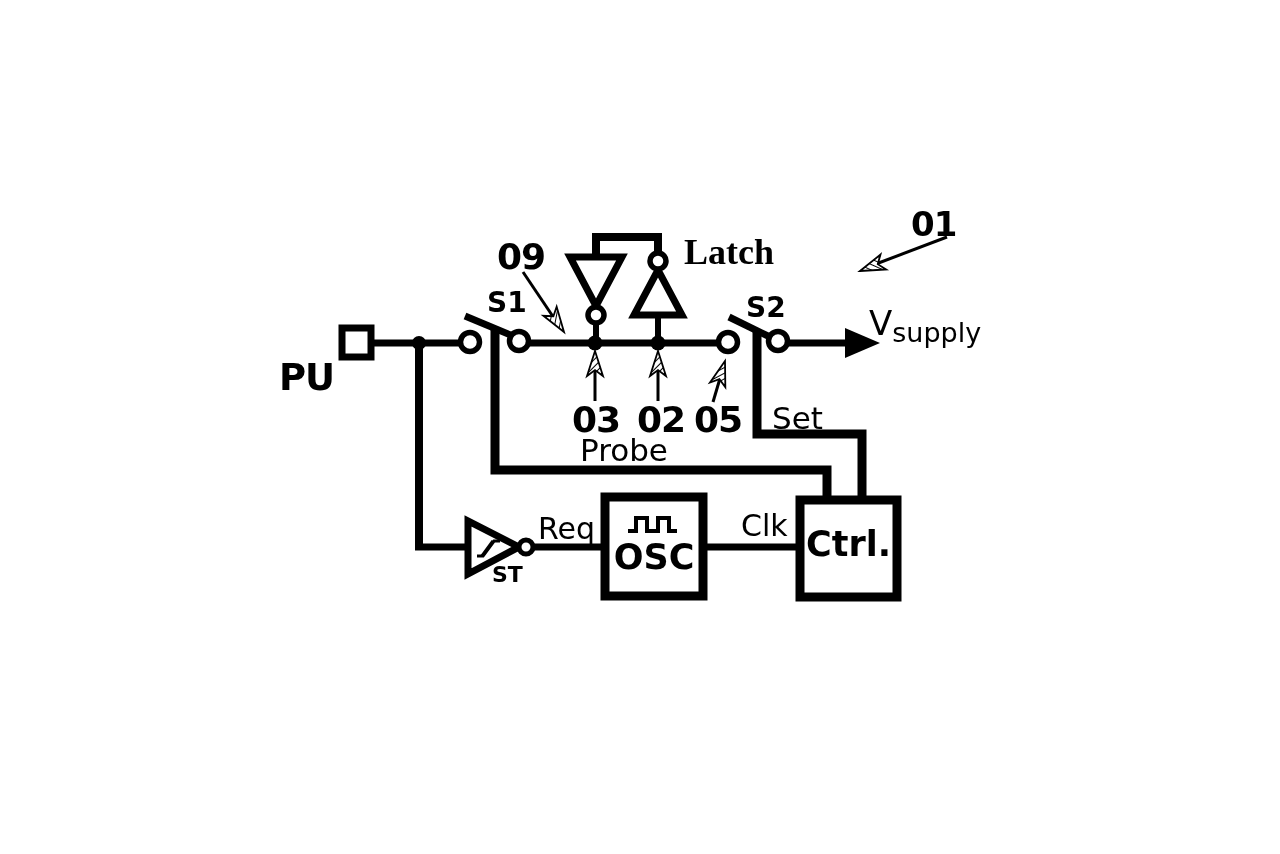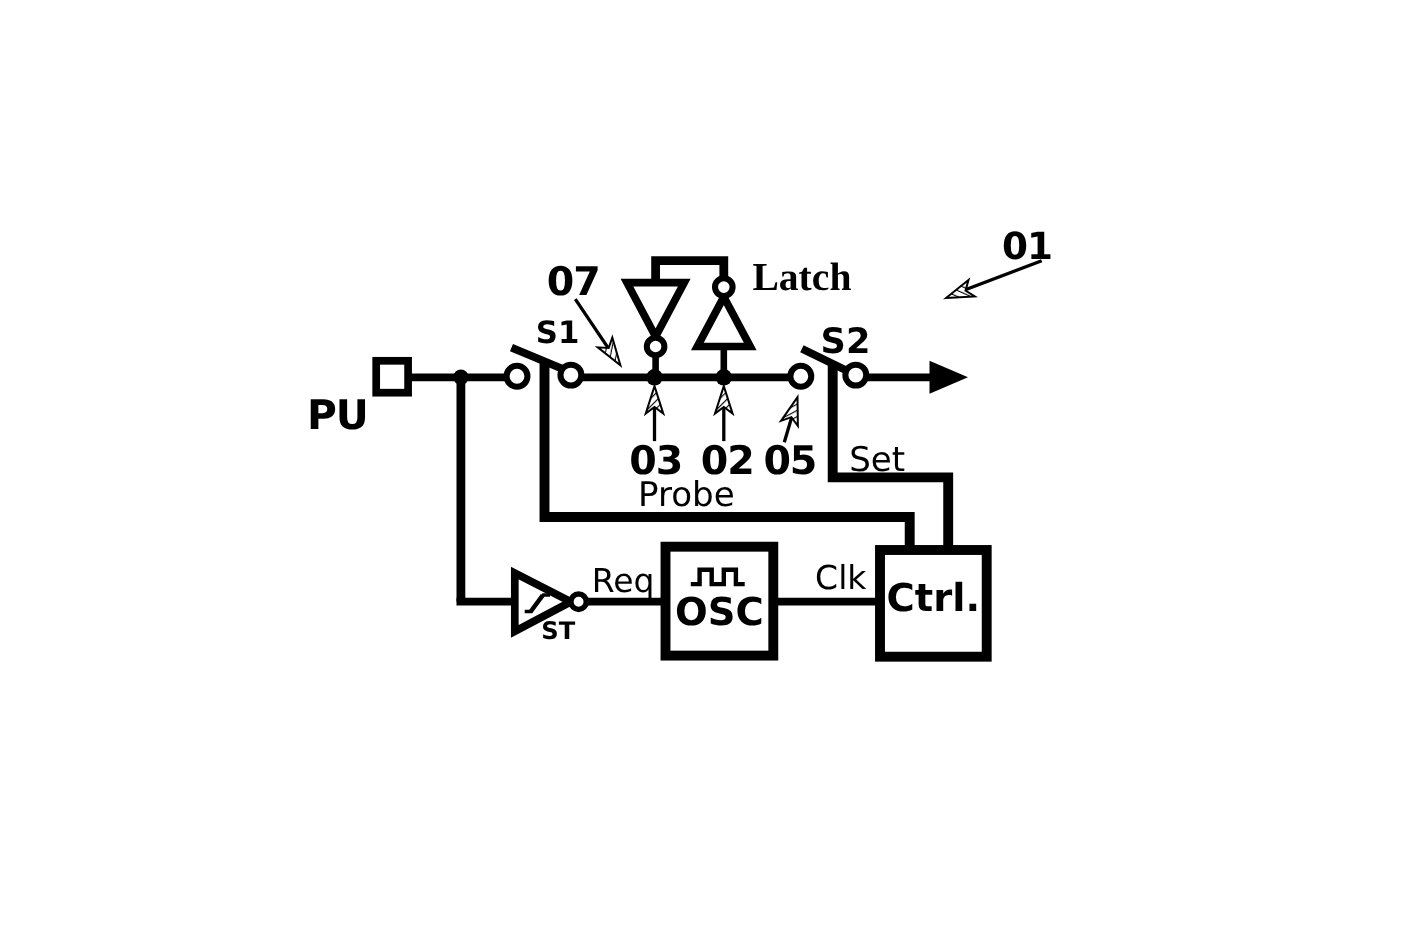--- a/index.html
+++ b/index.html
@@ -105,30 +105,33 @@
       <use href="#refhead" transform="translate(658,351)"></use>
     </g>
     <g>
       <line x1="713" y1="402" x2="721" y2="375" stroke="#000" stroke-width="3"></line>
       <use href="#refhead" transform="translate(725,361) rotate(17)"></use>
     </g>
   </svg>
 
   <div class="lbl bold" style="left:279px;top:327px;font-size:37px;letter-spacing:-1px;margin-top:32px;">PU</div>
 
-  <div class="lbl ref" style="left:497px;top:239px;">07</div>
+  <div class="lbl ref" style="left:497px;top:239px;">09</div>
 
   <div class="lbl bold" style="left:684px;top:234px;font-size:36px;font-family:Liberation Serif, serif;">Latch</div>
 
   <div class="lbl ref" style="left:911px;top:207px;font-size:34px;">01</div>
 
   <div class="lbl bold" style="left:487px;top:289px;font-size:28px;">S1</div>
 
-  <div class="lbl bold" style="left:746px;top:294px;font-size:32px;">S2</div>
+  <div class="lbl bold" style="left:746px;top:294px;font-size:28px;">S2</div>
 
+  <div class="lbl vsup" style="left:869px;top:306px;">
+    <span>V</span><span class="sub">supply</span>
+  </div>
 
   <div class="lbl ref" style="left:572px;top:402px;">03</div>
   <div class="lbl ref" style="left:637px;top:402px;">02</div>
   <div class="lbl ref" style="left:694px;top:402px;">05</div>
 
   <div class="lbl sig" style="left:772px;top:403px;">Set</div>
 
   <div class="lbl sig" style="left:580px;top:435px;">Probe</div>
 
   <div class="lbl sig" style="left:538px;top:514px;font-size:30px;">Req</div>

